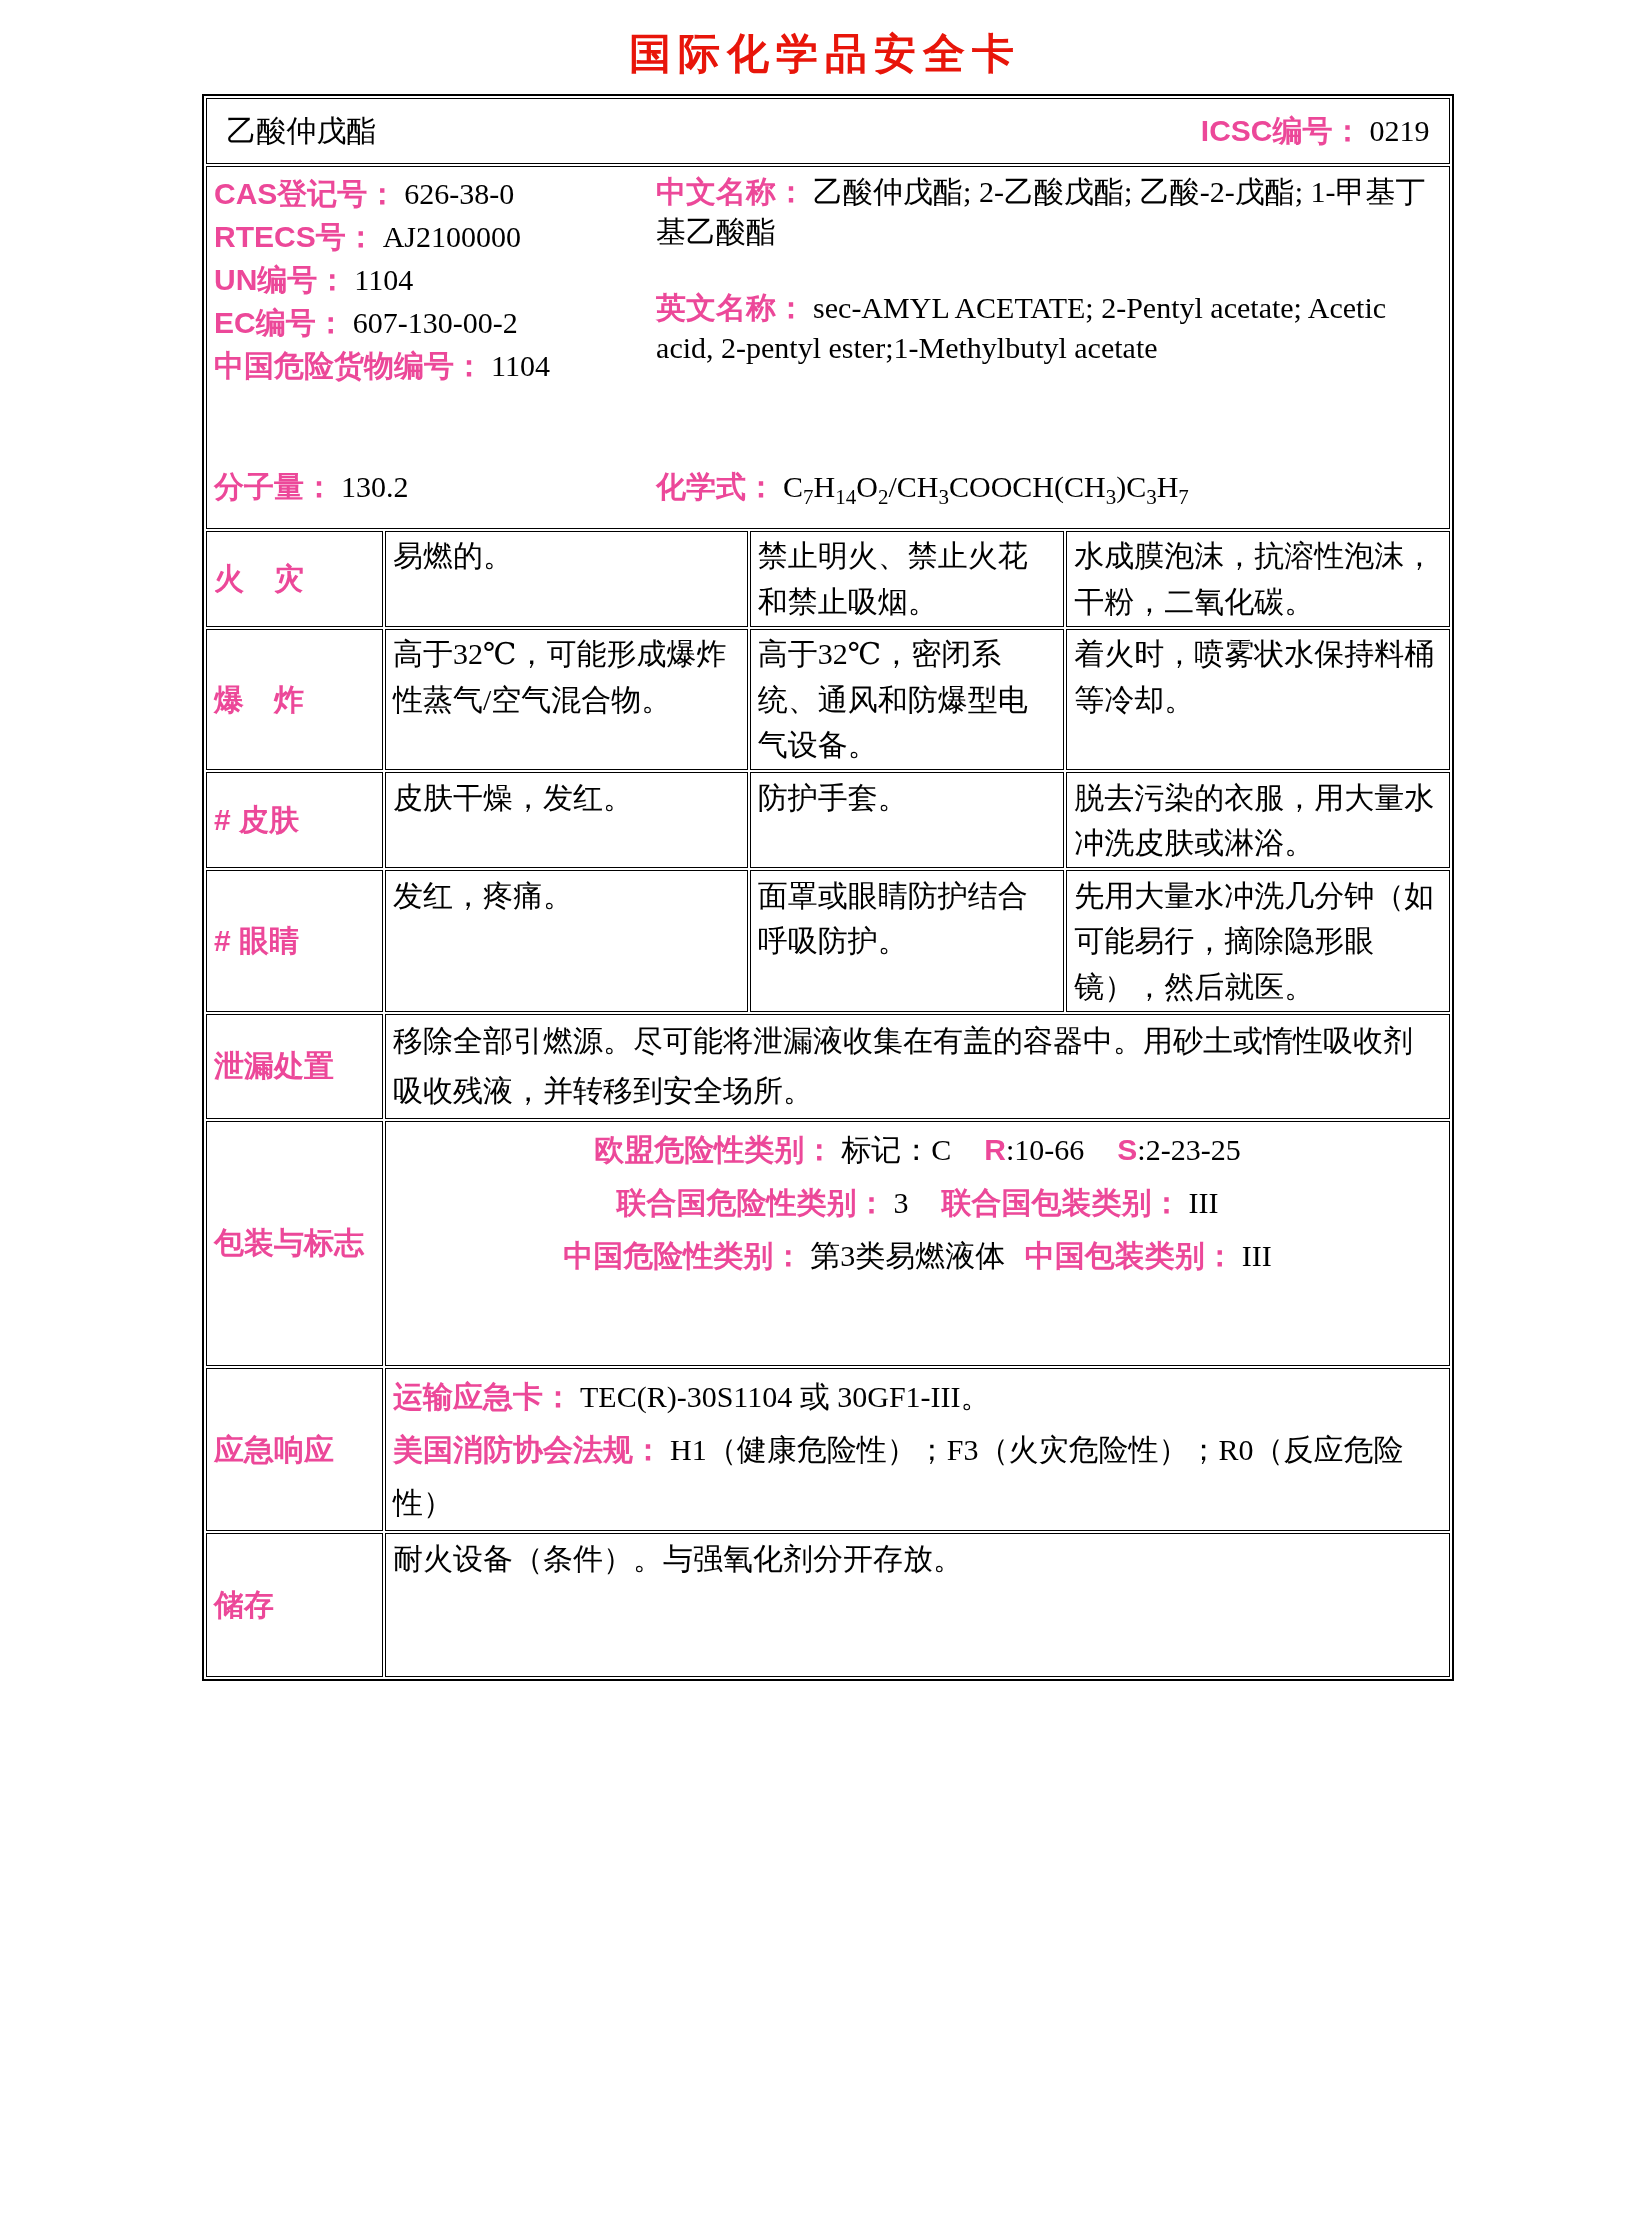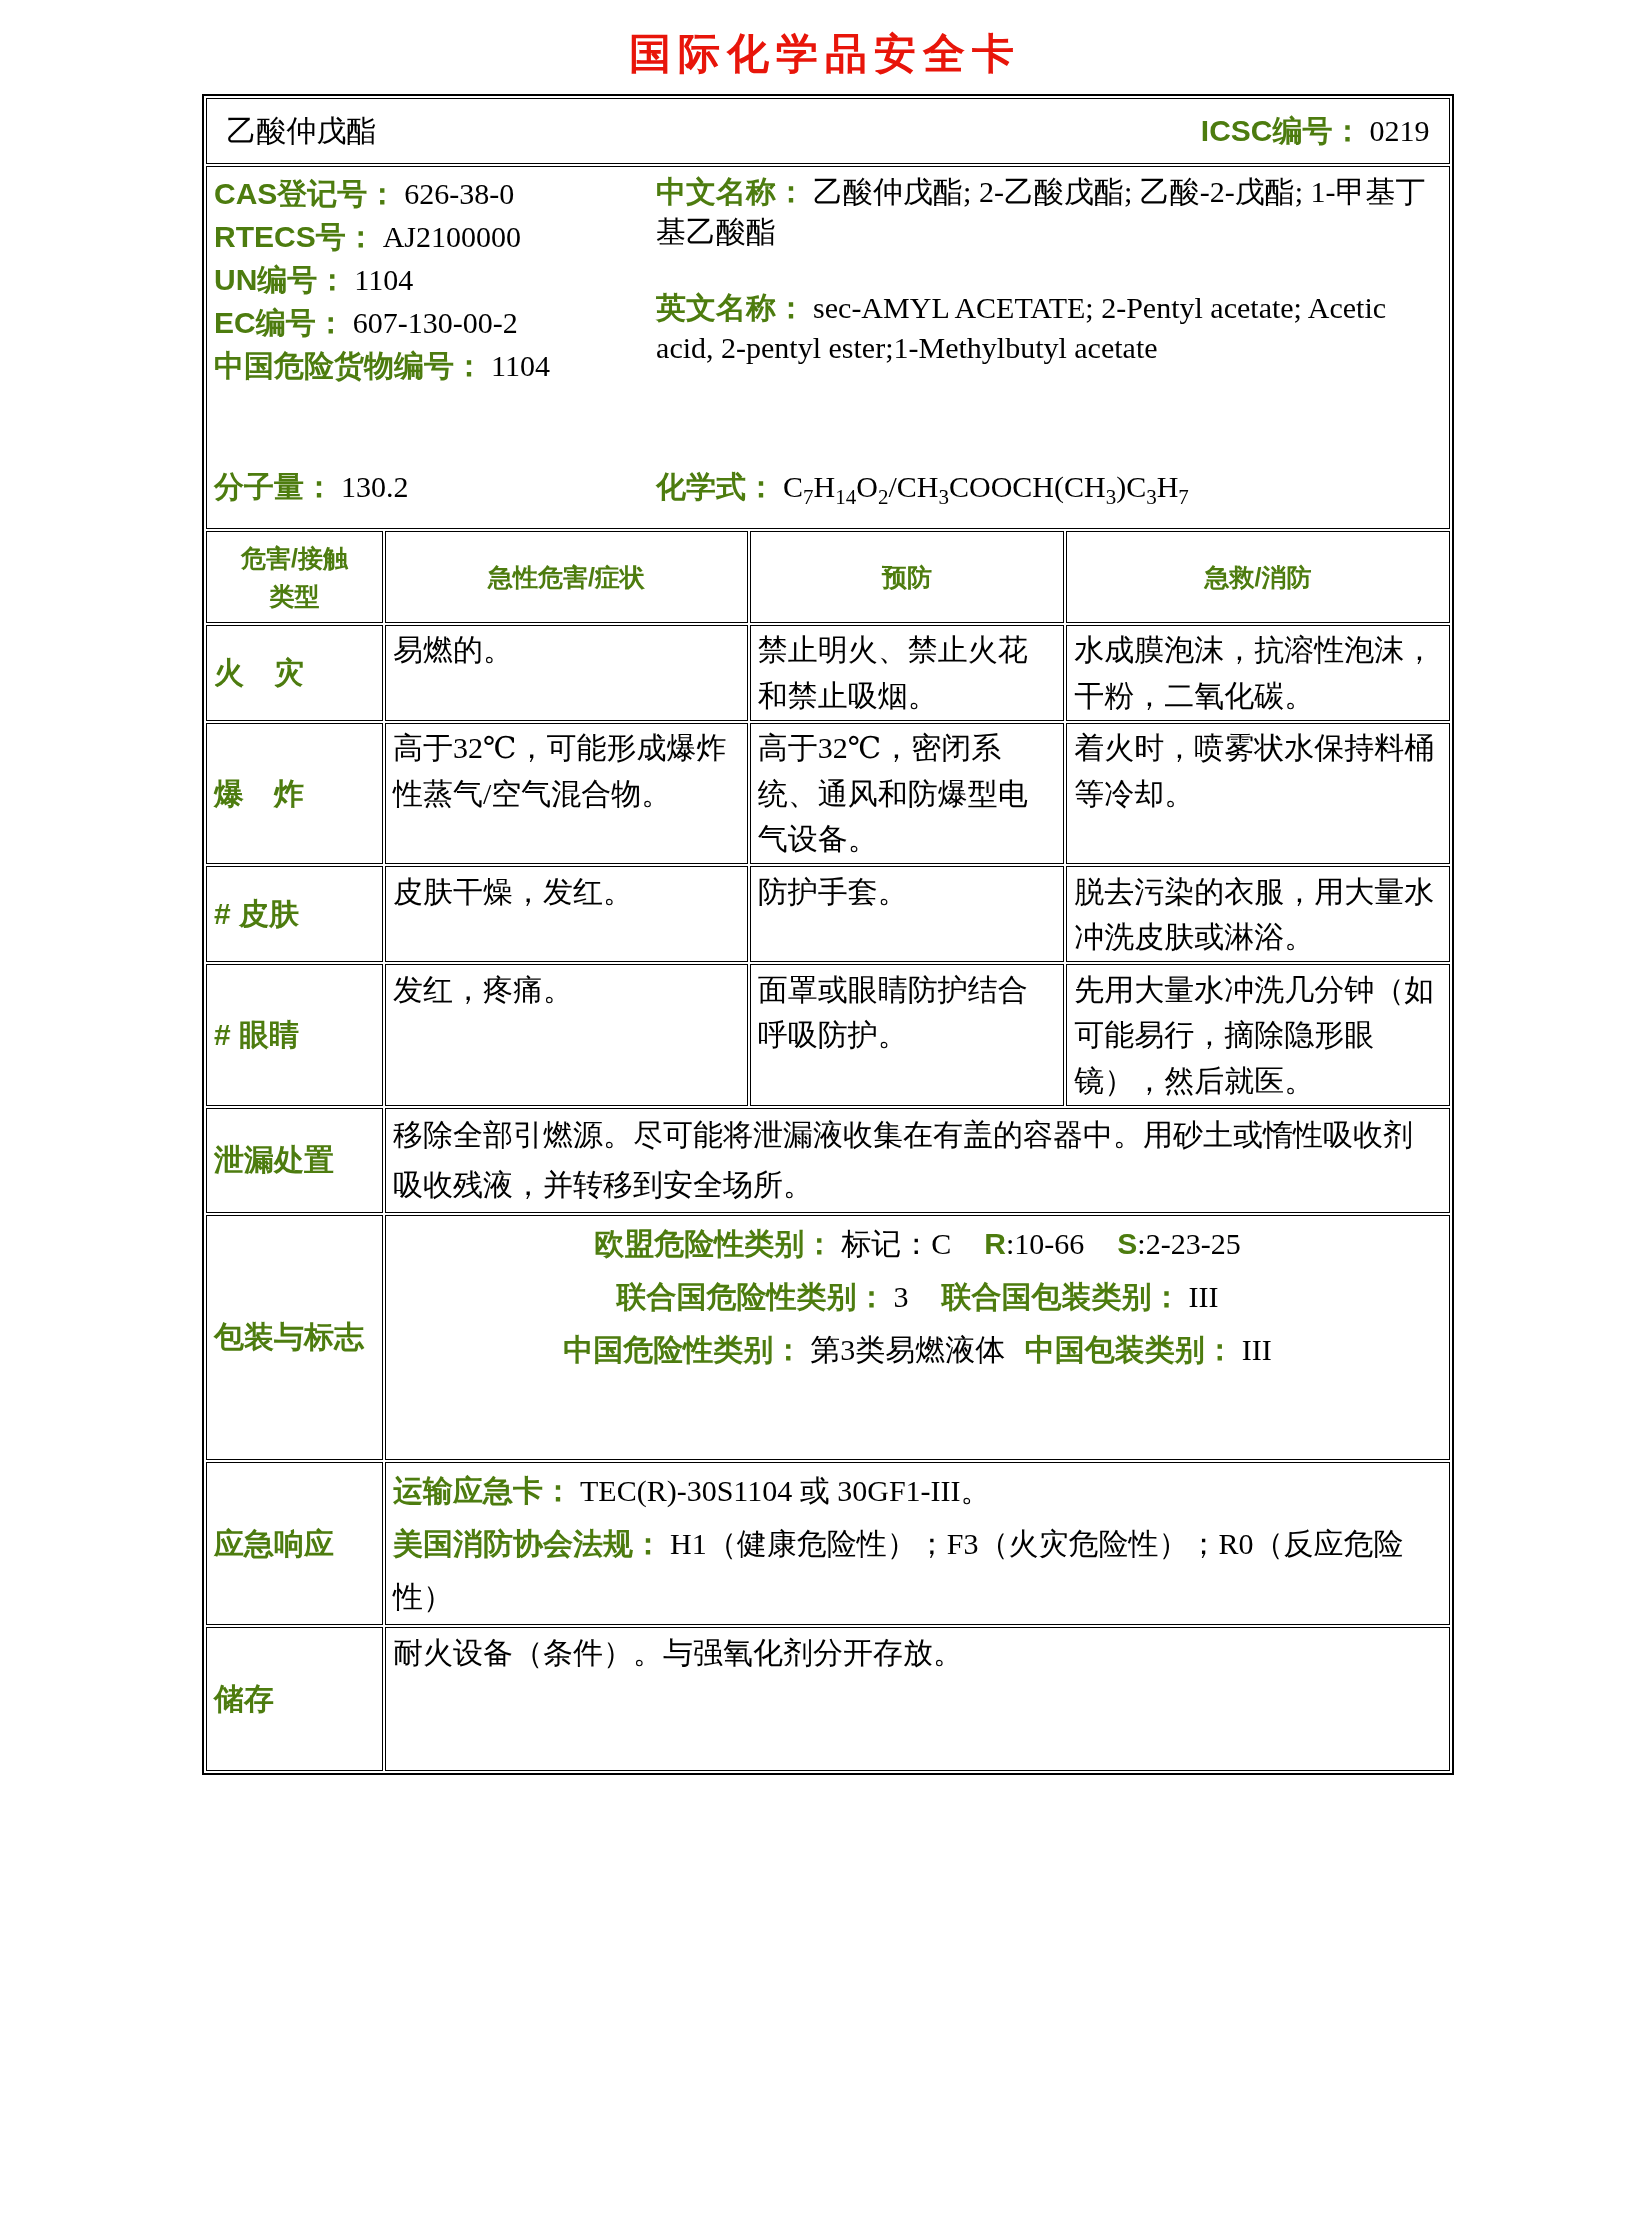--- a/index.html
+++ b/index.html
@@ -15,21 +15,21 @@
   table.card{
     border-collapse:separate;border-spacing:2.8px;border:2.8px solid #000;
     table-layout:fixed;width:1252px;margin:16.7px 0 0 202px;background:#fff;
   }
   col.c1{width:14.3%} col.c2{width:29.3%} col.c3{width:25.4%} col.c4{width:31%}
   td,th{
     border:1.4px solid #000;background:#fff;vertical-align:top;
     padding:1.4px 7px;font-size:30px;line-height:1.52;text-align:left;
     overflow:hidden;word-break:break-word;
   }
-  .blue{color:#4d7c0f;font-family:"Liberation Sans","DejaVu Sans",sans-serif;font-weight:700;}
+  .blue{color:#ec4899;font-family:"Liberation Sans","DejaVu Sans",sans-serif;font-weight:700;}
   .val{margin-left:7px;}
   .lblcell{vertical-align:middle;text-align:left;}
   th.hd{vertical-align:middle;text-align:center;font-size:25px;}
   
   .h-r1{height:66px}   .h-info{height:316px} .h-head{height:92px}
   .h-fire{height:78px}.h-expl{height:120px} .h-cont{height:45px}
   .h-inh{height:78px} .h-skin{height:78px} .h-eye{height:117px}
   .h-ing{height:77px} .h-spill{height:100px}.h-pack{height:245px}
   .h-emer{height:152px}.h-stor{height:144px}
   .name-row{display:flex;justify-content:space-between;align-items:center;padding:0 12.5px;}
@@ -108,29 +108,20 @@
             </p>
             <div class="flex-sp"></div>
             <div class="bottom-line">
               <span class="blue">化学式：</span><span class="val">C<sub>7</sub>H<sub>14</sub>O<sub>2</sub>/CH<sub>3</sub>COOCH(CH<sub>3</sub>)C<sub>3</sub>H<sub>7</sub></span>
             </div>
           </div>
         </div>
       </td>
     </tr>
 
-    <tr class="h-head">
-      <th class="hd blue">
-        <div>危害/接触</div>
-        <div>类型</div>
-      </th>
-      <th class="hd blue">急性危害/症状</th>
-      <th class="hd blue">预防</th>
-      <th class="hd blue">急救/消防</th>
-    </tr>
 
     <tr class="h-fire">
       <td class="lblcell blue">火　灾</td>
       <td>易燃的。</td>
       <td>禁止明火、禁止火花和禁止吸烟。</td>
       <td>水成膜泡沫，抗溶性泡沫，干粉，二氧化碳。</td>
     </tr>
 
     <tr class="h-expl">
       <td class="lblcell blue">爆　炸</td>

